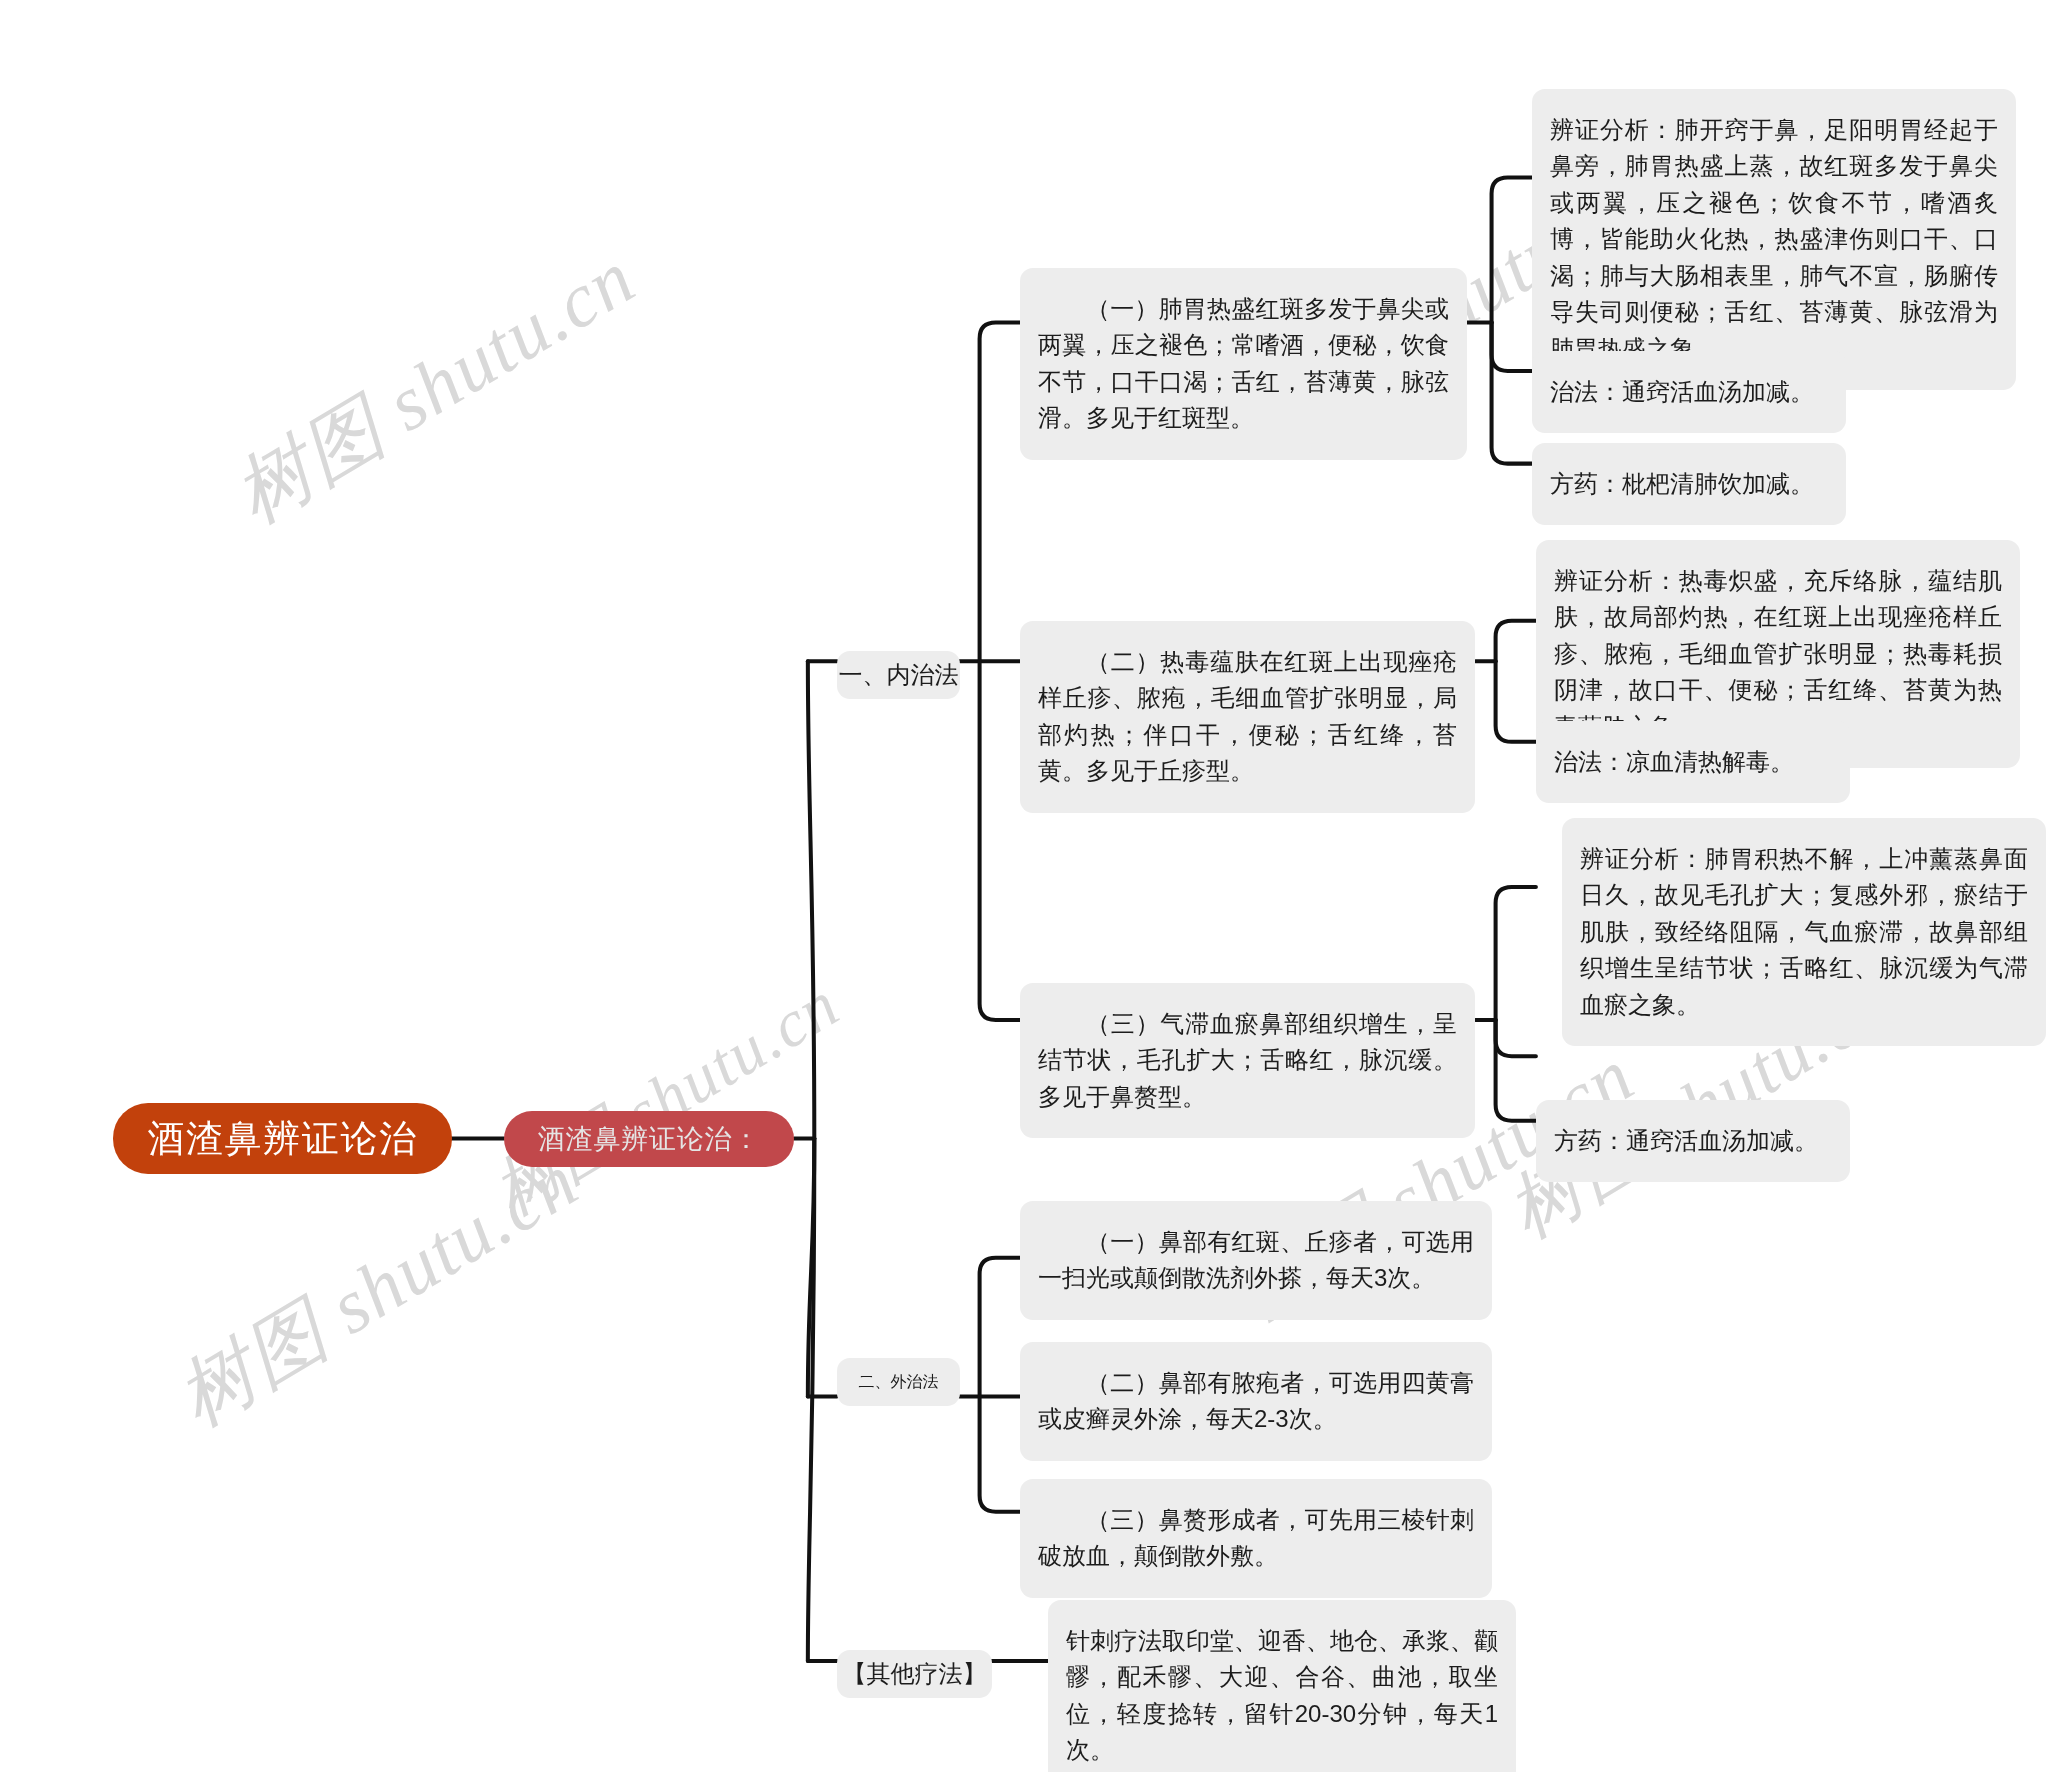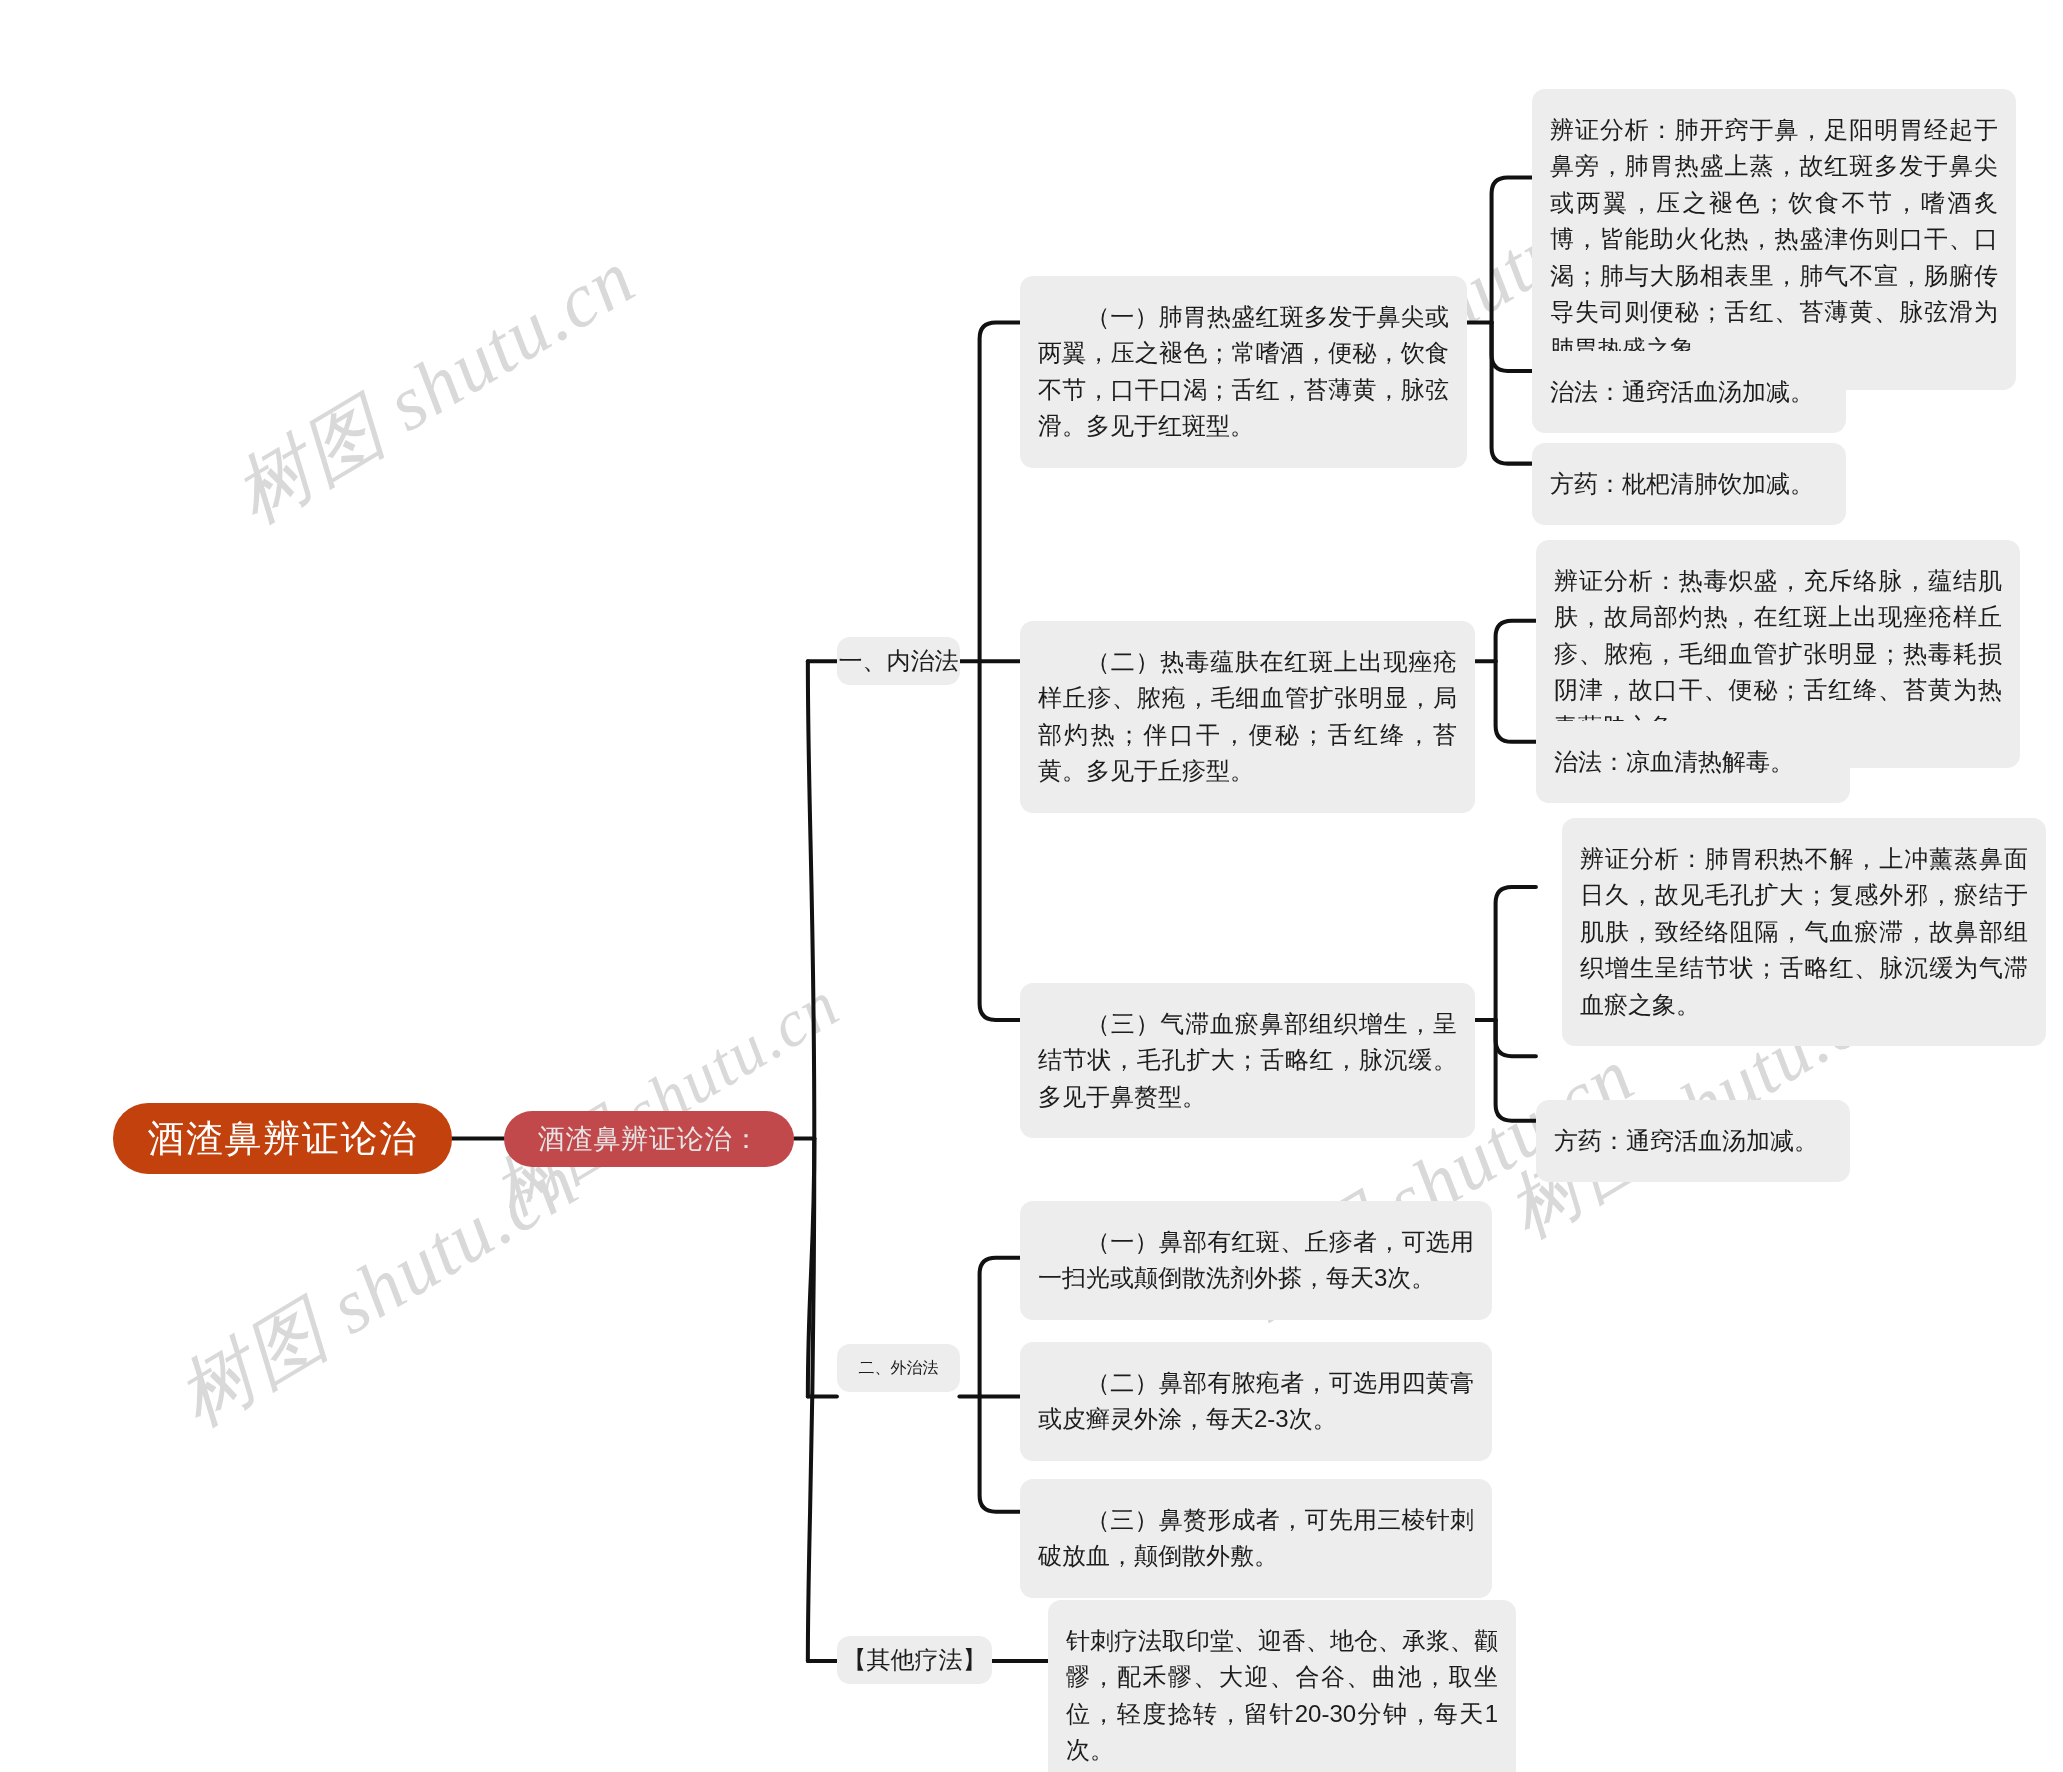--- a/index.html
+++ b/index.html
@@ -51,21 +51,21 @@
   .grey{
     background:#ededed;color:#1c1c1c;
     border-radius:13px;
     font-size:24px;
     line-height:1.52;
     padding:23px 18px;
     box-sizing:border-box;
   }
   .grey.lbl{
     display:flex;align-items:center;justify-content:center;
-    padding:8px 8px;white-space:nowrap;
+    padding:8px 8px;white-space:nowrap;margin-top:14px;
   }
   .grey.para{ text-align:justify; text-indent:0; }
   .grey.para.indent{ text-indent:2em; }
 </style>
 </head>
 <body>
 
 <div id="stage">
 
   <div class="wm-layer">
@@ -119,21 +119,21 @@
   <div class="node root" style="left:113px;top:1103px;width:339px;height:71px;">酒渣鼻辨证论治</div>
 
   <div class="node rednode" style="left:504px;top:1111px;width:290px;height:56px;">酒渣鼻辨证论治：</div>
 
   <div class="node grey lbl" style="left:837px;top:637px;width:123px;height:48px;font-size:24px;">一、内治法</div>
 
   <div class="node grey lbl" style="left:837px;top:1344px;width:123px;height:48px;font-size:16px;">二、外治法</div>
 
   <div class="node grey lbl" style="left:837px;top:1636px;width:155px;height:48px;font-size:24px;">【其他疗法】</div>
 
-  <div class="node grey para indent" style="left:1020px;top:276px;width:447px;">（一）肺胃热盛红斑多发于鼻尖或两翼，压之褪色；常嗜酒，便秘，饮食不节，口干口渴；舌红，苔薄黄，脉弦滑。多见于红斑型。</div>
+  <div class="node grey para indent" style="left:1020px;top:268px;width:447px;">（一）肺胃热盛红斑多发于鼻尖或两翼，压之褪色；常嗜酒，便秘，饮食不节，口干口渴；舌红，苔薄黄，脉弦滑。多见于红斑型。</div>
 
   <div class="node grey para indent" style="left:1020px;top:621px;width:455px;">（二）热毒蕴肤在红斑上出现痤疮样丘疹、脓疱，毛细血管扩张明显，局部灼热；伴口干，便秘；舌红绛，苔黄。多见于丘疹型。</div>
 
   <div class="node grey para indent" style="left:1020px;top:983px;width:455px;">（三）气滞血瘀鼻部组织增生，呈结节状，毛孔扩大；舌略红，脉沉缓。多见于鼻赘型。</div>
 
   <div class="node grey para" style="left:1532px;top:89px;width:484px;">辨证分析：肺开窍于鼻，足阳明胃经起于鼻旁，肺胃热盛上蒸，故红斑多发于鼻尖或两翼，压之褪色；饮食不节，嗜酒炙博，皆能助火化热，热盛津伤则口干、口渴；肺与大肠相表里，肺气不宣，肠腑传导失司则便秘；舌红、苔薄黄、脉弦滑为肺胃热盛之象。</div>
   <div class="node grey para" style="left:1532px;top:351px;width:314px;">治法：通窍活血汤加减。</div>
   <div class="node grey para" style="left:1532px;top:443px;width:314px;">方药：枇杷清肺饮加减。</div>
 
   <div class="node grey para" style="left:1536px;top:540px;width:484px;">辨证分析：热毒炽盛，充斥络脉，蕴结肌肤，故局部灼热，在红斑上出现痤疮样丘疹、脓疱，毛细血管扩张明显；热毒耗损阴津，故口干、便秘；舌红绛、苔黄为热毒蕴肤之象。</div>

